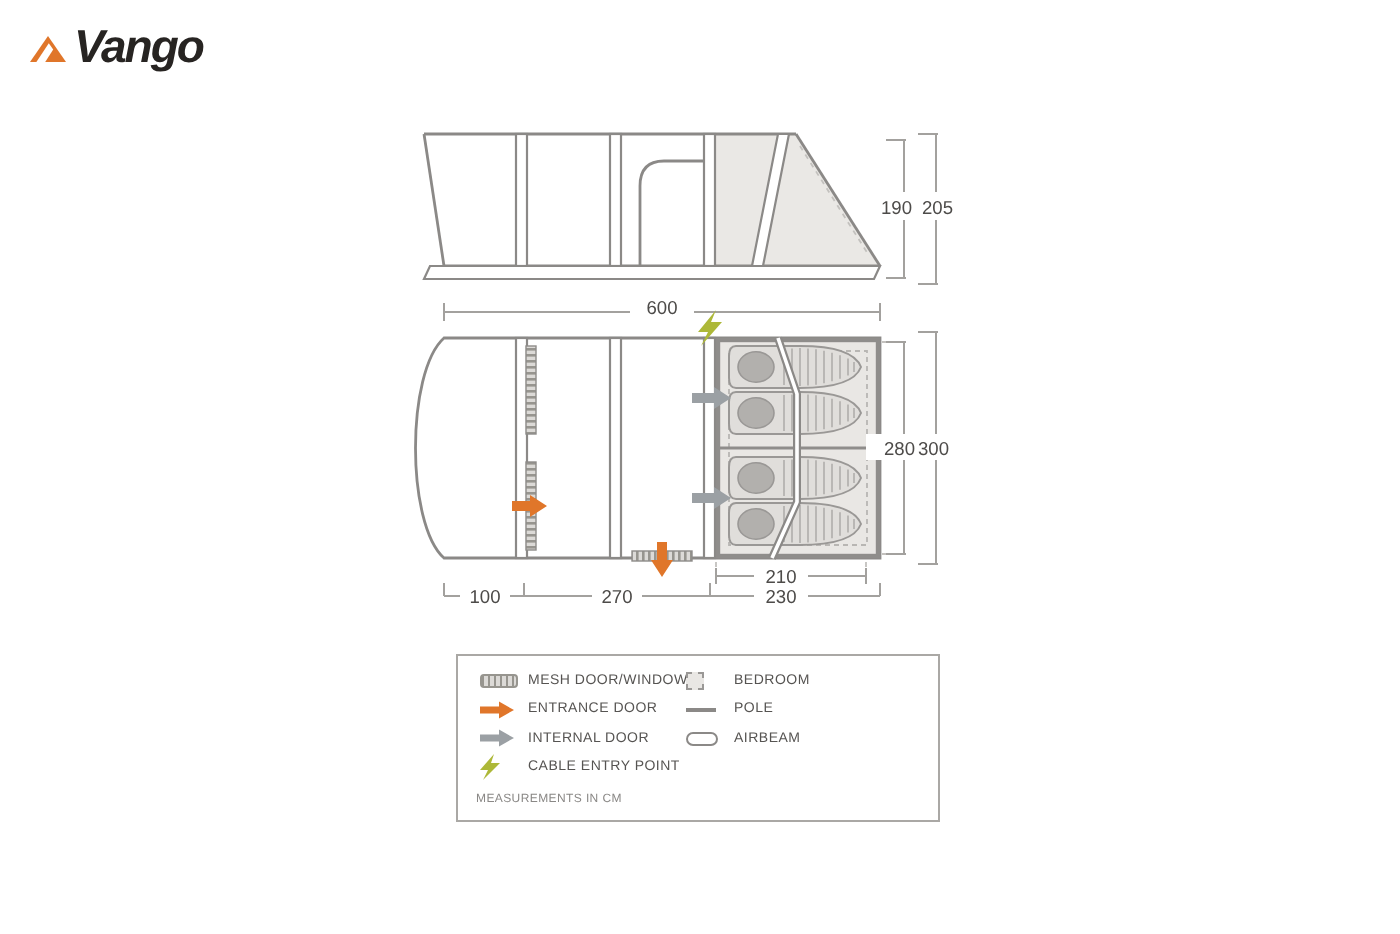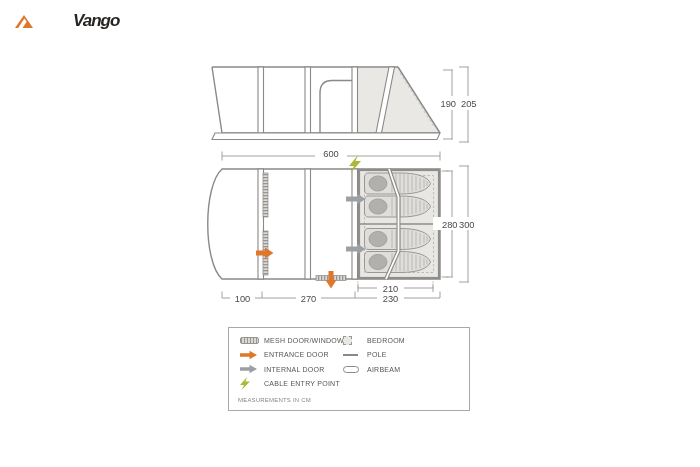--- a/index.html
+++ b/index.html
@@ -3,22 +3,22 @@
 <meta charset="utf-8">
 <style>
   html,body{margin:0;padding:0;background:#ffffff;}
   #stage{
     position:relative;width:700px;height:467px;background:#ffffff;overflow:hidden;
     font-family:"Liberation Sans","DejaVu Sans",sans-serif;
   }
   
   .logo{position:absolute;left:14px;top:13px;display:flex;align-items:center;gap:2px;}
   .logo-text{
-    font-style:italic;font-weight:bold;font-size:17px;letter-spacing:-1px;
-    color:#272422;line-height:1;transform:translateY(-1px);margin-left:36px;
+    font-style:italic;font-weight:bold;font-size:23px;letter-spacing:-1px;
+    color:#272422;line-height:1;transform:translateY(-1px);
   }
   
   #diagram{position:absolute;left:0;top:0;}
   .outline{stroke:#8b8987;stroke-width:1.4;fill:none;}
   .dim-line{stroke:#a3a19e;stroke-width:1;fill:none;}
   .dim-tick{stroke:#a3a19e;stroke-width:1;}
   .dim-ext{stroke:#c3c1be;stroke-width:0.9;stroke-dasharray:2.5 2.5;}
   .dim-text{fill:#4d4b49;font-size:9.3px;font-family:"Liberation Sans","DejaVu Sans",sans-serif;}
   .whitebg{fill:#ffffff;}
   

